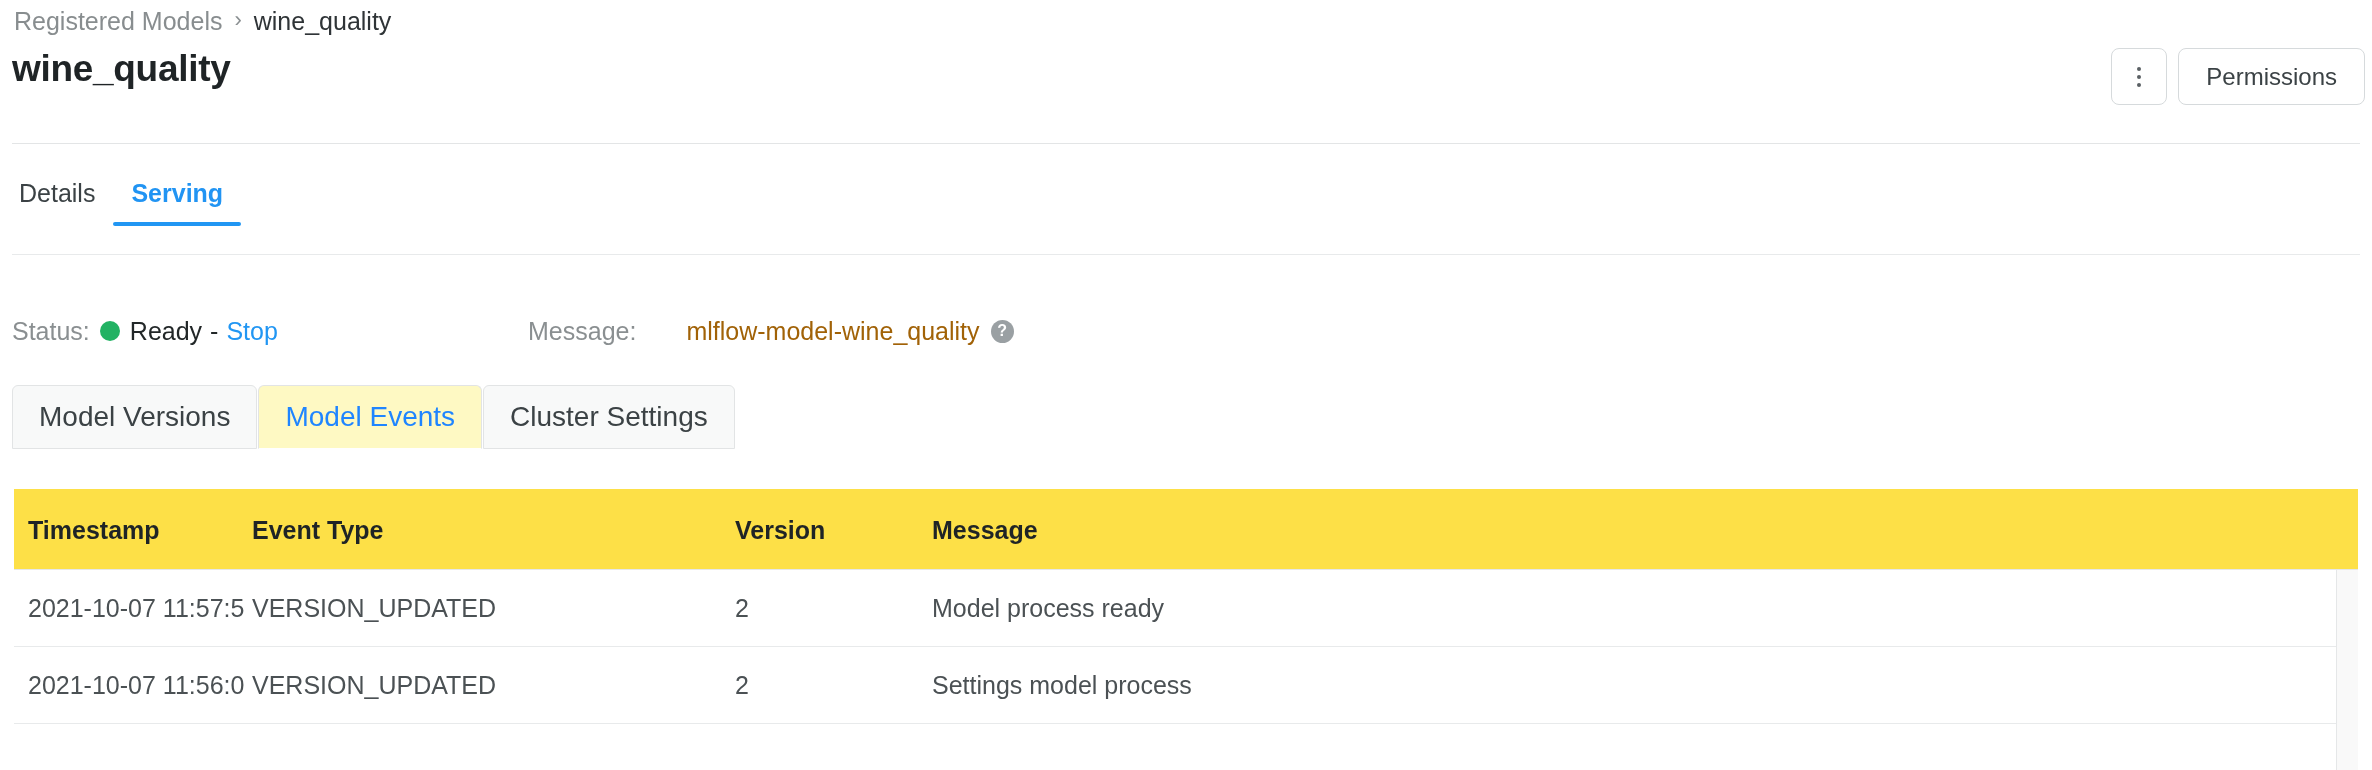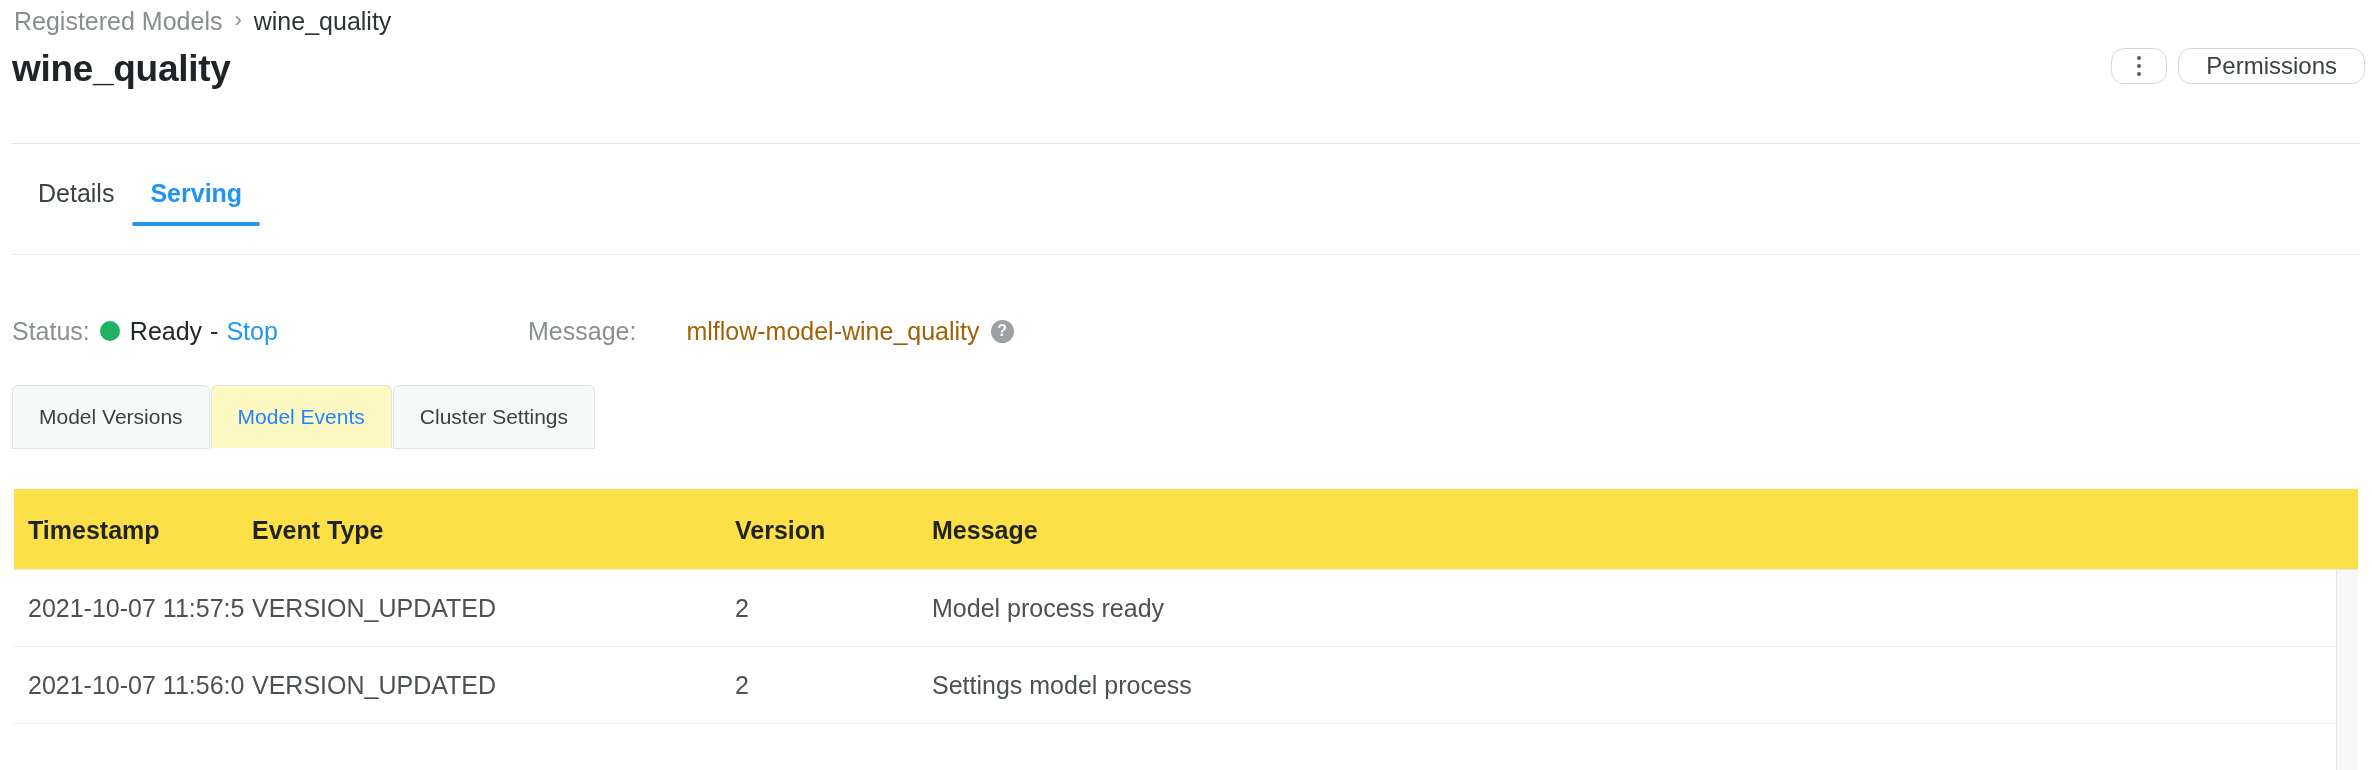--- a/index.html
+++ b/index.html
@@ -63,26 +63,26 @@
   .title-actions {
     position: absolute;
     right: 7px;
     top: 4px;
     display: flex;
     align-items: center;
     gap: 11px;
   }
   .btn {
     border: 1px solid #d6dadc;
-    border-radius: 13px;
+    border-radius: 8px;
     background: #ffffff;
     color: #3b4245;
     font-size: 24px;
     font-family: "Liberation Sans", sans-serif;
-    height: 36px;
+    height: 57px;
     display: flex;
     align-items: center;
     justify-content: center;
     cursor: pointer;
   }
   .btn-kebab { width: 56px; }
   .btn-permissions { padding: 0 27px; }
   .kebab-dots {
     display: flex;
     flex-direction: column;
@@ -103,21 +103,21 @@
     left: 12px;
     top: 143px;
     width: 2348px;
     height: 1px;
     background: #e3e5e6;
   }
 
   
   .main-tabs {
     position: absolute;
-    left: 20px;
+    left: 1px;
     top: 178px;
     display: flex;
     align-items: flex-end;
     gap: 0;
   }
   .main-tab {
     position: relative;
     font-size: 25px;
     color: #3b4245;
     padding: 0 18px 18px 18px;
@@ -210,21 +210,21 @@
   
   .sub-tabs {
     position: absolute;
     left: 12px;
     top: 385px;
     display: flex;
     align-items: flex-end;
     gap: 1px;
   }
   .sub-tab {
-    font-size: 21px;
+    font-size: 28px;
     line-height: 30px;
     color: #3b4245;
     background: #f8f9f9;
     border: 1px solid #e2e4e5;
     border-radius: 6px 6px 0 0;
     padding: 16px 26px 16px 26px;
     cursor: pointer;
     position: relative;
   }
   .sub-tab.active {

